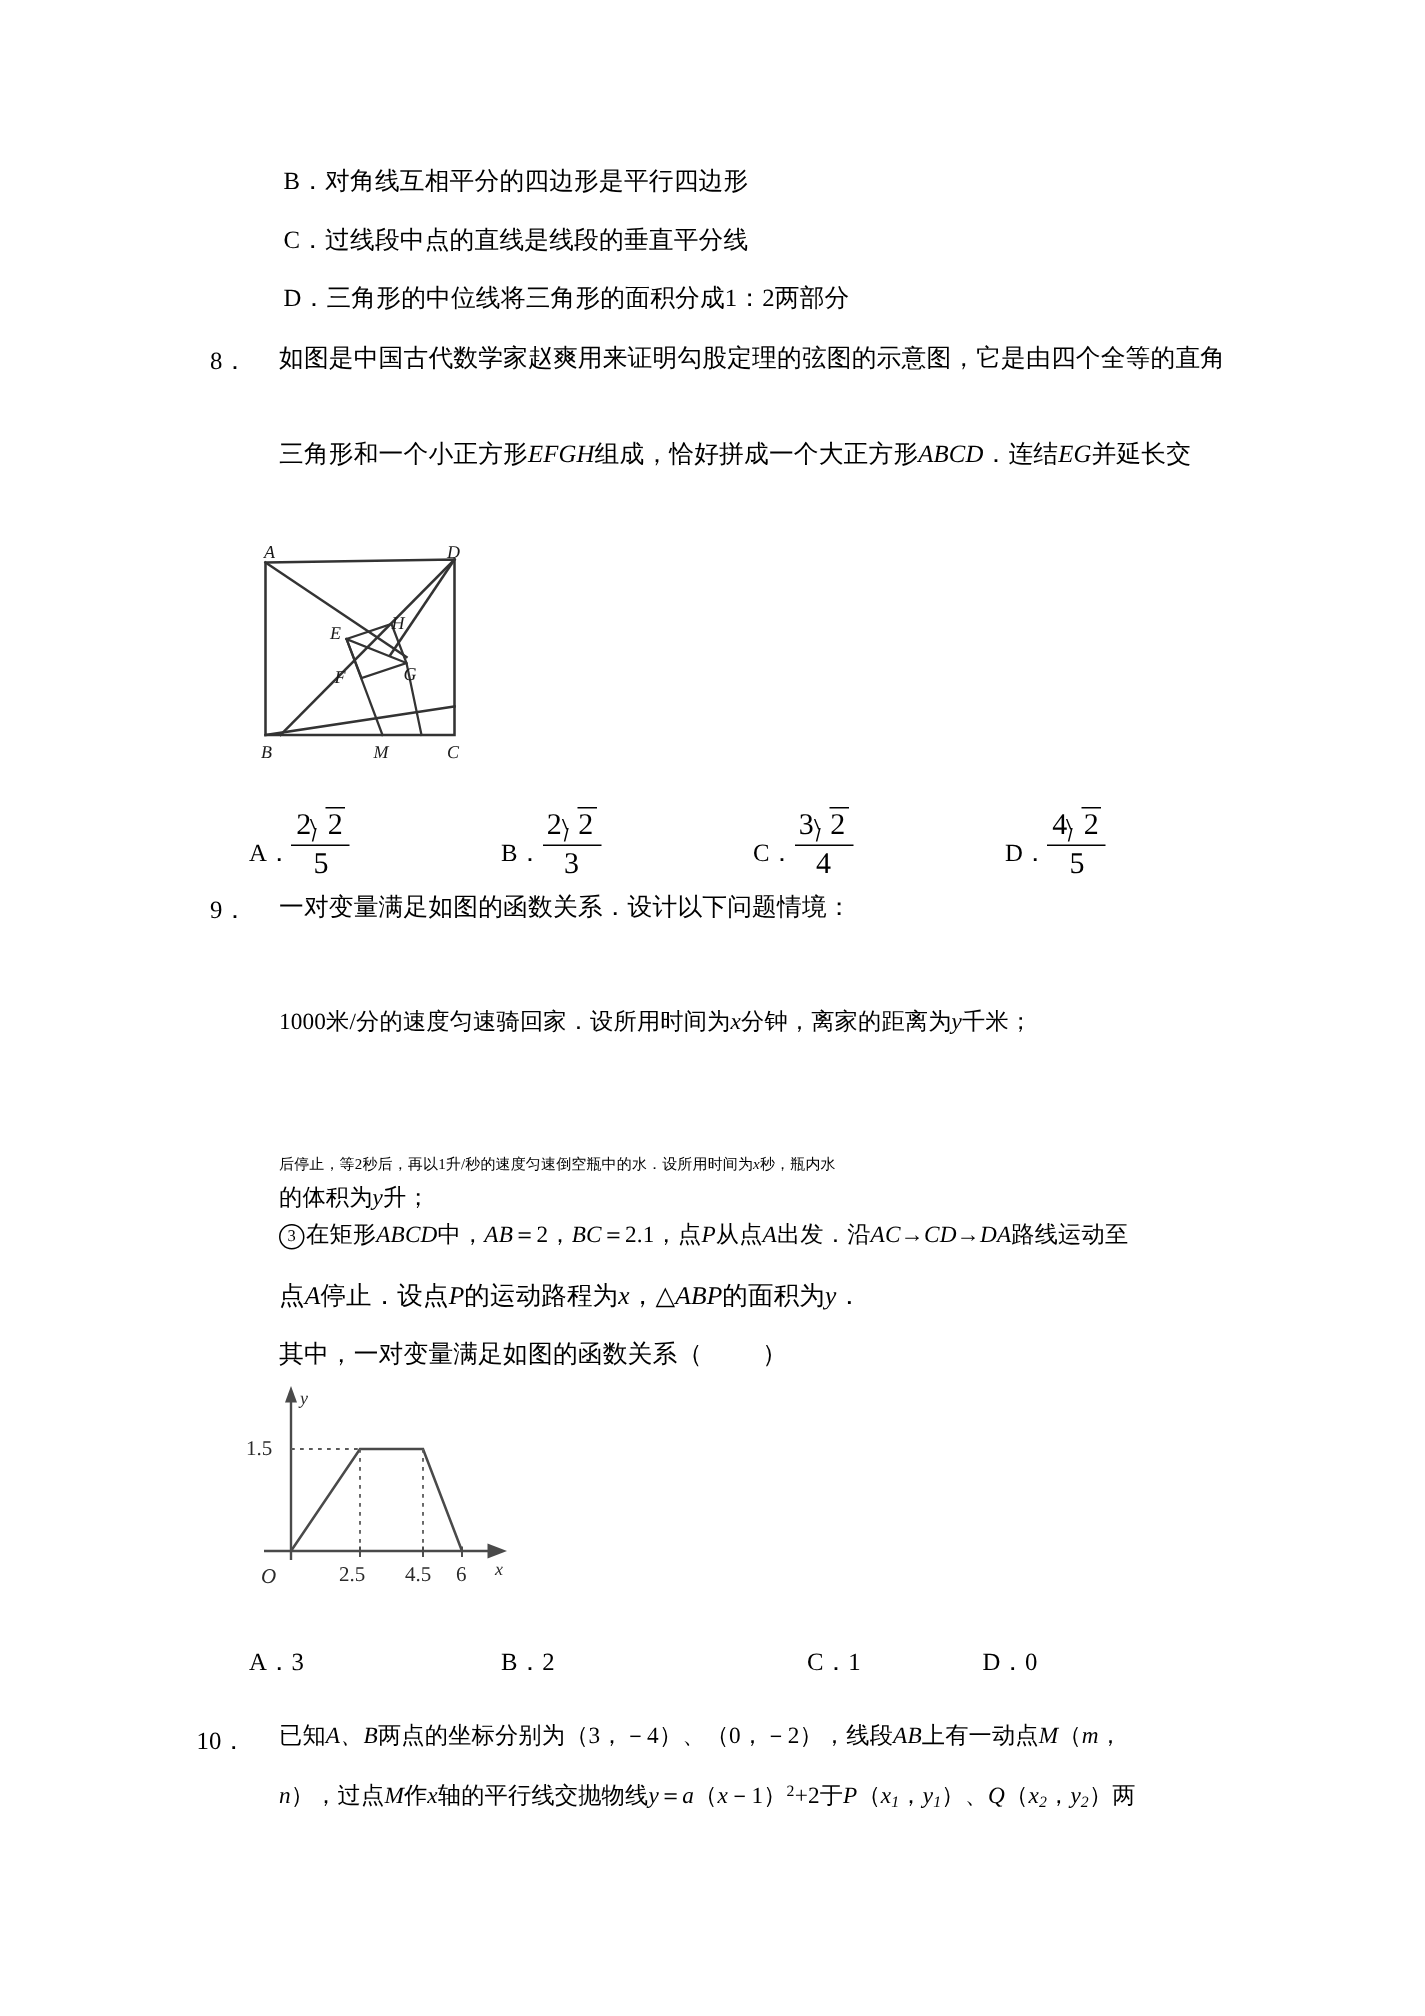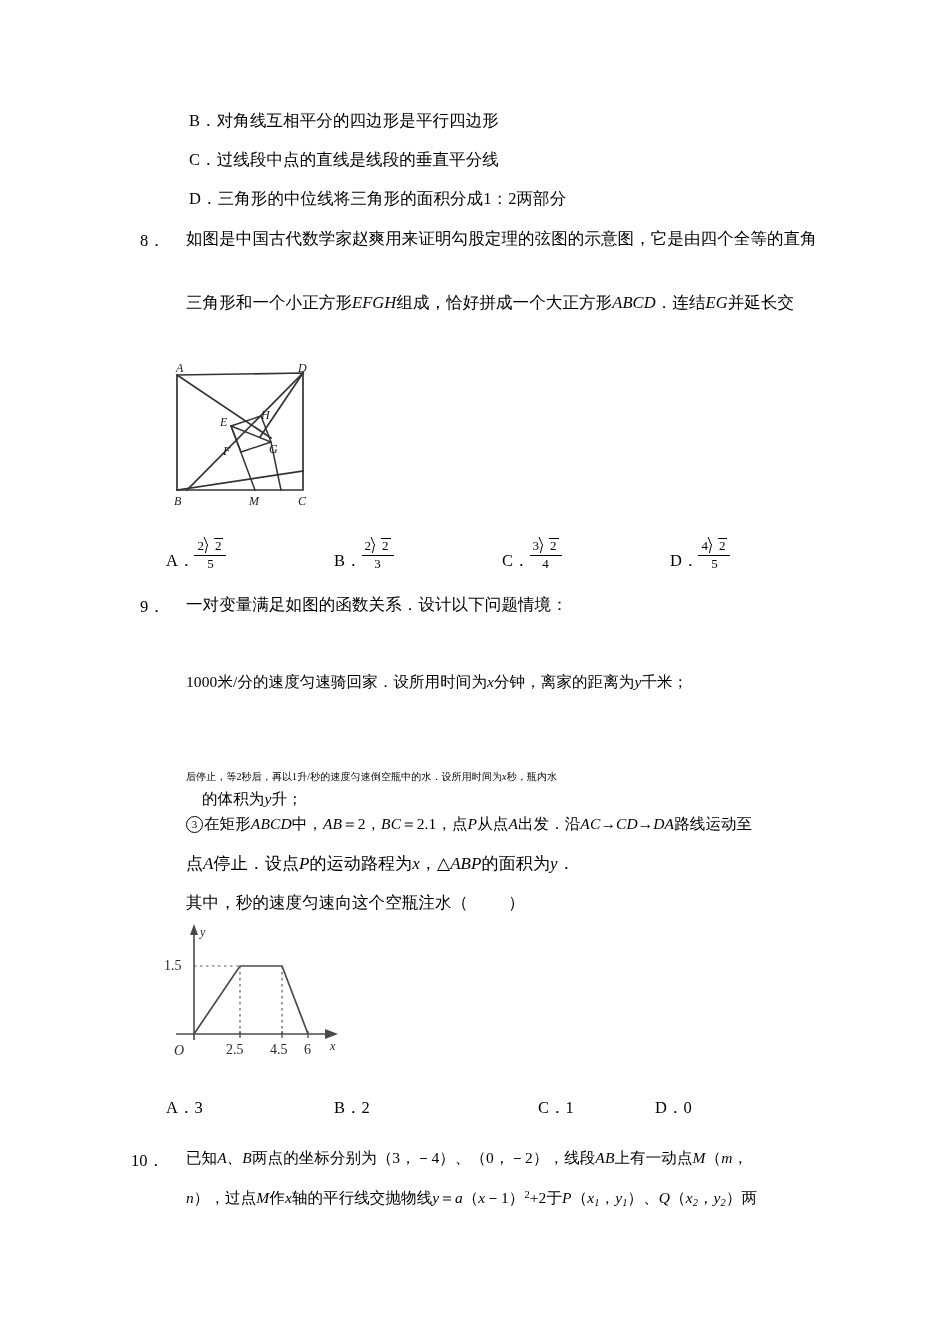--- a/index.html
+++ b/index.html
@@ -90,21 +90,21 @@
     line-height: 1.15;
   }
 
   
   .frac {
     display: inline-block;
     text-align: center;
     vertical-align: middle;
     position: relative;
     top: -7px;
-    font-size: 13px;
+    font-size: 20px;
   }
   .frac .num {
     display: block;
     padding: 0 3px 1px 3px;
     border-bottom: 1.2px solid #000;
     line-height: 1.15;
   }
   .frac .den {
     display: block;
     padding-top: 1px;
@@ -191,33 +191,33 @@
   <div class="qnum" style="left:140px; top:596px;">9．</div>
   <div class="line" style="left:186px; top:596px;">一对变量满足如图的函数关系．设计以下问题情境：</div>
 
   <div class="line" style="left:186px; top:674px; font-size:15.5px;">
     <span>1000米/分的速度匀速骑回家．设所用时间为</span><i class="v">x</i><span>分钟，离家的距离为</span><i class="v">y</i><span>千米；</span>
   </div>
 
   <div class="line" style="left:186px; top:772px; font-size:10px;">
     <span>后停止，等2秒后，再以1升/秒的速度匀速倒空瓶中的水．设所用时间为</span><i class="v">x</i><span>秒，瓶内水</span>
   </div>
-  <div class="line" style="left:186px; top:791px; font-size:15.5px;margin-left:16px;">
+  <div class="line" style="left:186px; top:791px; font-size:15.5px;">
     <span>的体积为</span><i class="v">y</i><span>升；</span>
   </div>
 
   <div class="line" style="left:186px; top:816px; font-size:15.5px;">
     <span class="circnum">3</span><span>在矩形</span><i class="v">ABCD</i><span>中，</span><i class="v">AB</i><span>＝2，</span><i class="v">BC</i><span>＝2.1，点</span><i class="v">P</i><span>从点</span><i class="v">A</i><span>出发．沿</span><i class="v">AC</i><span>→</span><i class="v">CD</i><span>→</span><i class="v">DA</i><span>路线运动至</span>
   </div>
   <div class="line" style="left:186px; top:855px; font-size:17px;">
     <span>点</span><i class="v">A</i><span>停止．设点</span><i class="v">P</i><span>的运动路程为</span><i class="v">x</i><span>，△</span><i class="v">ABP</i><span>的面积为</span><i class="v">y</i><span>．</span>
   </div>
 
   <div class="line" style="left:186px; top:894px;">
-    <span>其中，秒的速度匀速向这个空瓶注水（</span><span style="display:inline-block;width:40px;"></span><span>）</span>
+    <span>其中，一对变量满足如图的函数关系（</span><span style="display:inline-block;width:40px;"></span><span>）</span>
   </div>
 
   <div class="figure" style="left:160px; top:922px;">
     <svg width="220" height="140" viewBox="0 0 220 140">
 
       <g stroke="#4a4a4a" stroke-width="1.6" fill="none">
 
         <path d="M34,118 L34,10"></path>
 
         <path d="M16,112 L168,112"></path>

